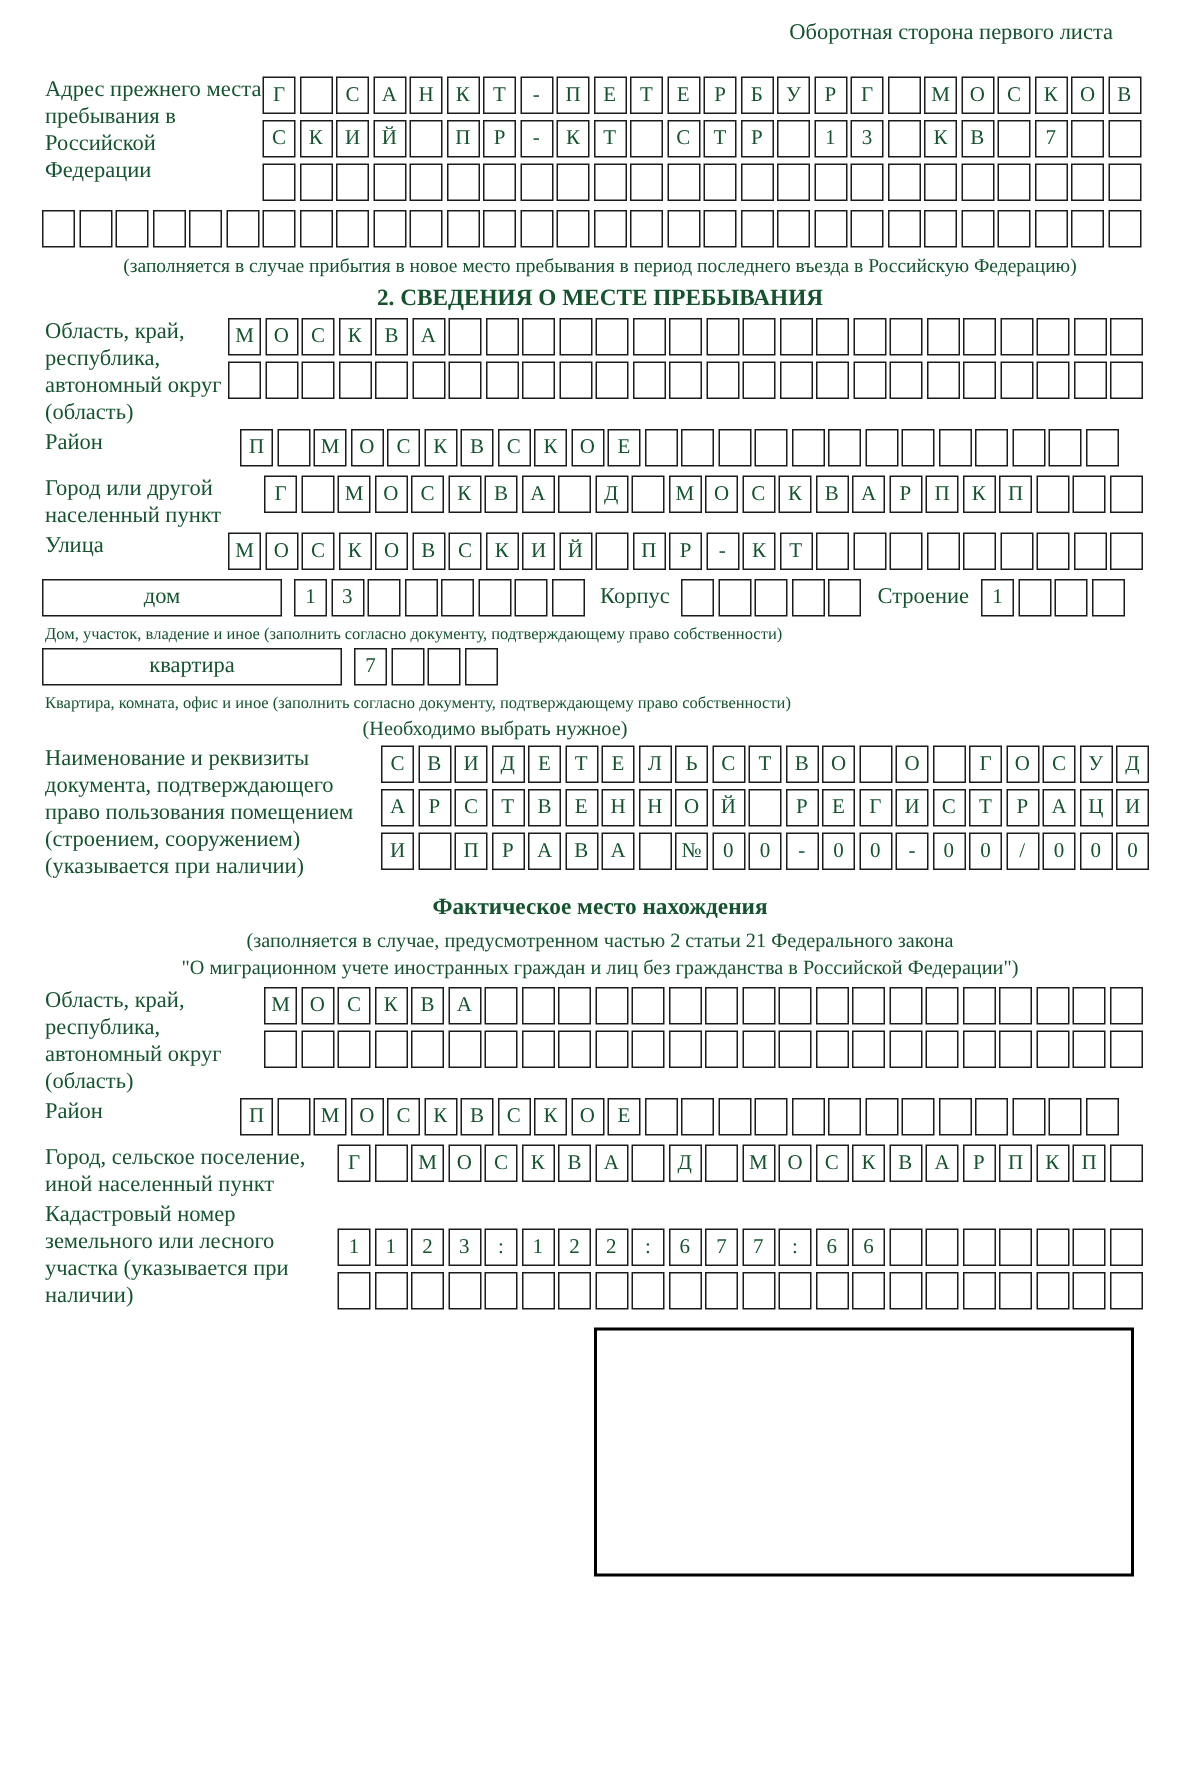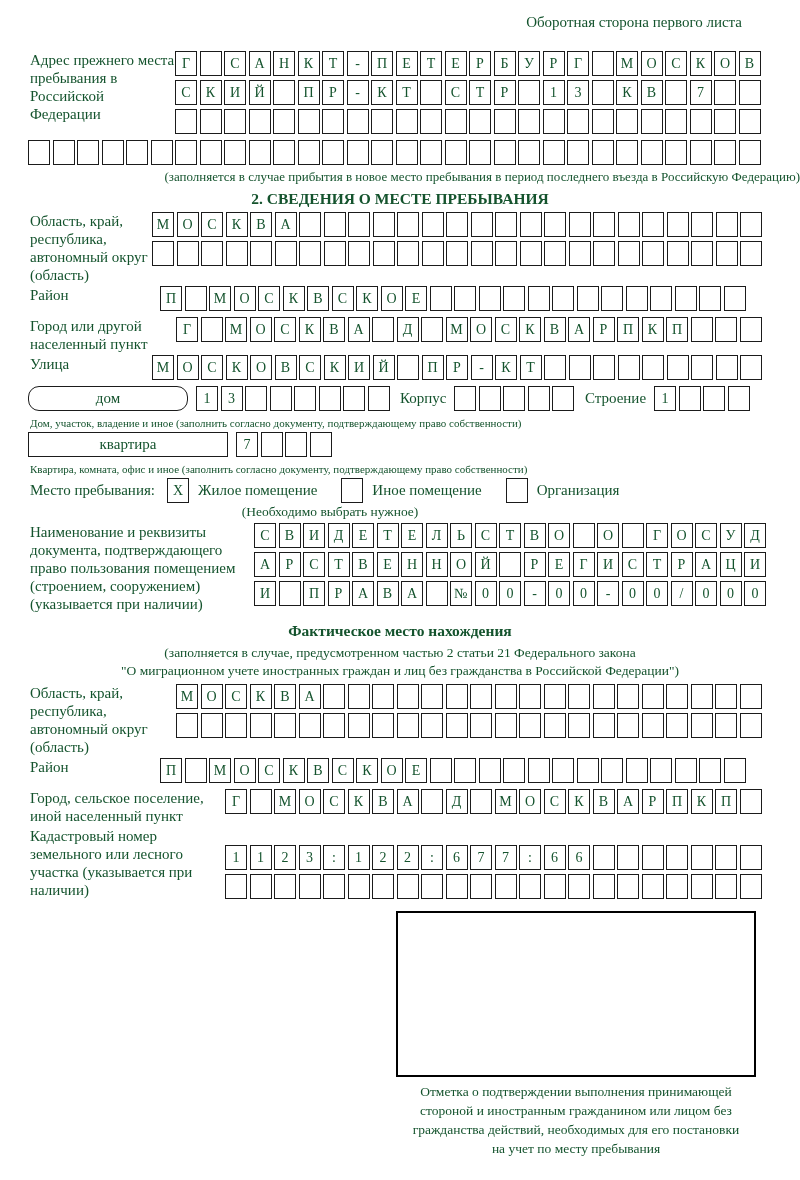--- a/index.html
+++ b/index.html
@@ -14,28 +14,28 @@
   .flabel{box-sizing:border-box;padding-left:30px;font-size:15px;line-height:18px;flex:none;}
   .w175{width:175px;} .w152{width:152px;} .w160{width:160px;} .w176{width:176px;}
   .w225{width:225px;} .w254{width:254px;}
   .cellrow{display:flex;margin-bottom:4px;}
   .cell{
     box-sizing:border-box;width:22px;height:25px;border:1.5px solid #1b1b1b;
     margin-right:2.5px;display:flex;align-items:center;justify-content:center;
     font-size:14px;flex:none;background:#fff;
   }
   .indent28{margin-left:28px;}
-  .caption-center{font-size:13px;text-align:right;margin:1px 0 2px;}
+  .caption-center{font-size:13px;text-align:center;margin:1px 0 2px;}
   .caption-left{font-size:11px;margin:1px 0 3px 30px;}
   .sec-title{font-size:15.5px;font-weight:700;text-align:center;margin:5px 0 4px;}
   .labelbox{
     box-sizing:border-box;height:25px;border:1.5px solid #1b1b1b;display:flex;
     align-items:center;justify-content:center;font-size:15px;flex:none;margin-right:8px;
   }
-  .housebox{width:160px;margin-left:28px;border-radius:11px;}
+  .housebox{width:160px;margin-left:28px;}
   .aptbox{width:200px;margin-left:28px;}
   .inline-label{font-size:15px;line-height:25px;flex:none;margin:0 8px 0 8px;}
   .stay-row{display:flex;align-items:center;margin:3px 0 1px 30px;font-size:15px;}
   .stay-label{margin-right:12px;}
   .checkbox{
     box-sizing:border-box;width:22px;height:25px;border:1.5px solid #1b1b1b;
     display:flex;align-items:center;justify-content:center;font-size:14px;
     margin-right:9px;flex:none;background:#fff;
   }
   .opt-label{margin-right:24px;}
@@ -358,29 +358,20 @@
     <div class="labelbox aptbox">квартира</div>
     <div class="cellrow">
         <span class="cell">7</span>
         <span class="cell"></span>
         <span class="cell"></span>
         <span class="cell"></span>
       </div>
   </div>
   <div class="caption-left">Квартира, комната, офис и иное (заполнить согласно документу, подтверждающему право собственности)</div>
 
-  <div class="stay-row">
-    <span class="stay-label">Место пребывания:</span>
-    <span class="checkbox">X</span>
-    <span class="opt-label">Жилое помещение</span>
-    <span class="checkbox"></span>
-    <span class="opt-label">Иное помещение</span>
-    <span class="checkbox"></span>
-    <span class="opt-label">Организация</span>
-  </div>
   <div class="stay-caption">(Необходимо выбрать нужное)</div>
 
   <div class="frow">
     <div class="flabel w254">Наименование и реквизиты документа, подтверждающего право пользования помещением (строением, сооружением) (указывается при наличии)</div>
     <div>
       <div class="cellrow">
           <span class="cell">С</span>
           <span class="cell">В</span>
           <span class="cell">И</span>
           <span class="cell">Д</span>
@@ -621,20 +612,14 @@
           <span class="cell"></span>
           <span class="cell"></span>
           <span class="cell"></span>
           <span class="cell"></span>
           <span class="cell"></span>
         </div>
     </div>
   </div>
 
   <div class="stamp-box"></div>
-  <div class="stamp-caption">
-    <div>Отметка о подтверждении выполнения принимающей</div>
-    <div>стороной и иностранным гражданином или лицом без</div>
-    <div>гражданства действий, необходимых для его постановки</div>
-    <div>на учет по месту пребывания</div>
-  </div>
 
 </div>
 
 </body></html>

